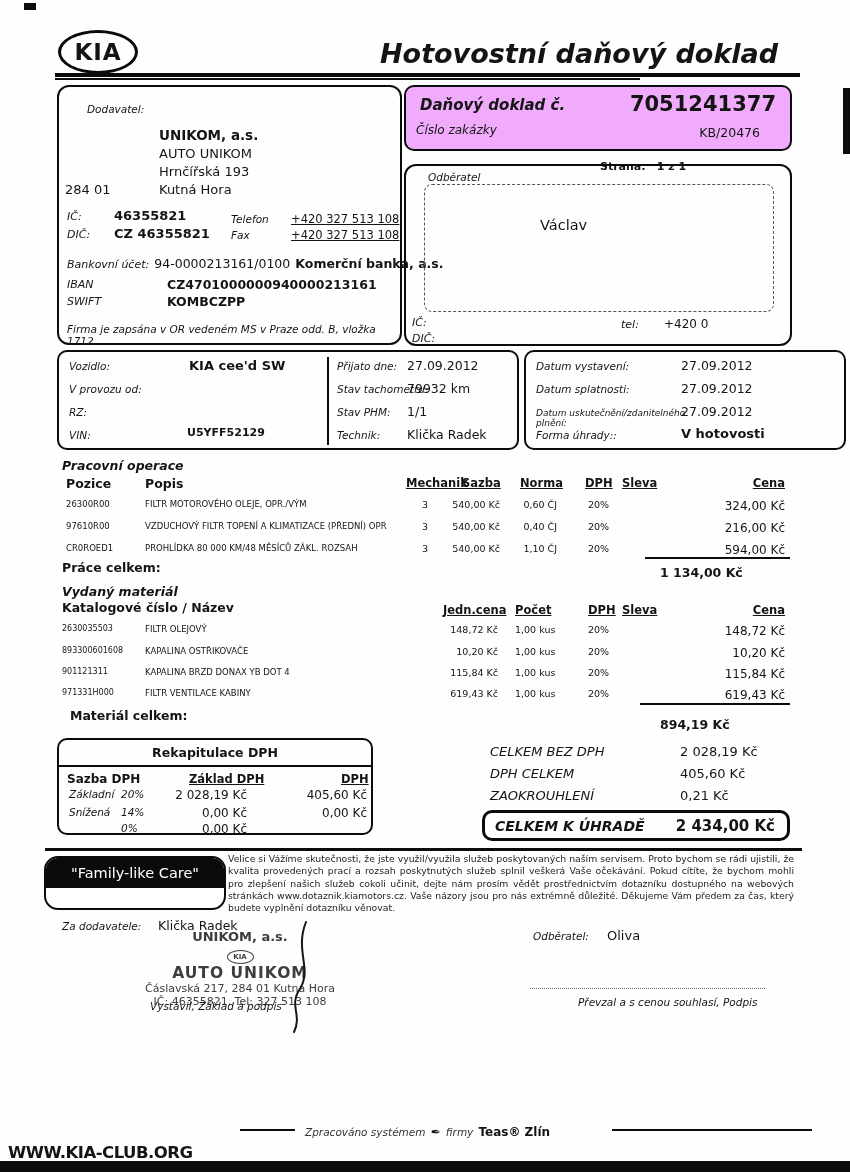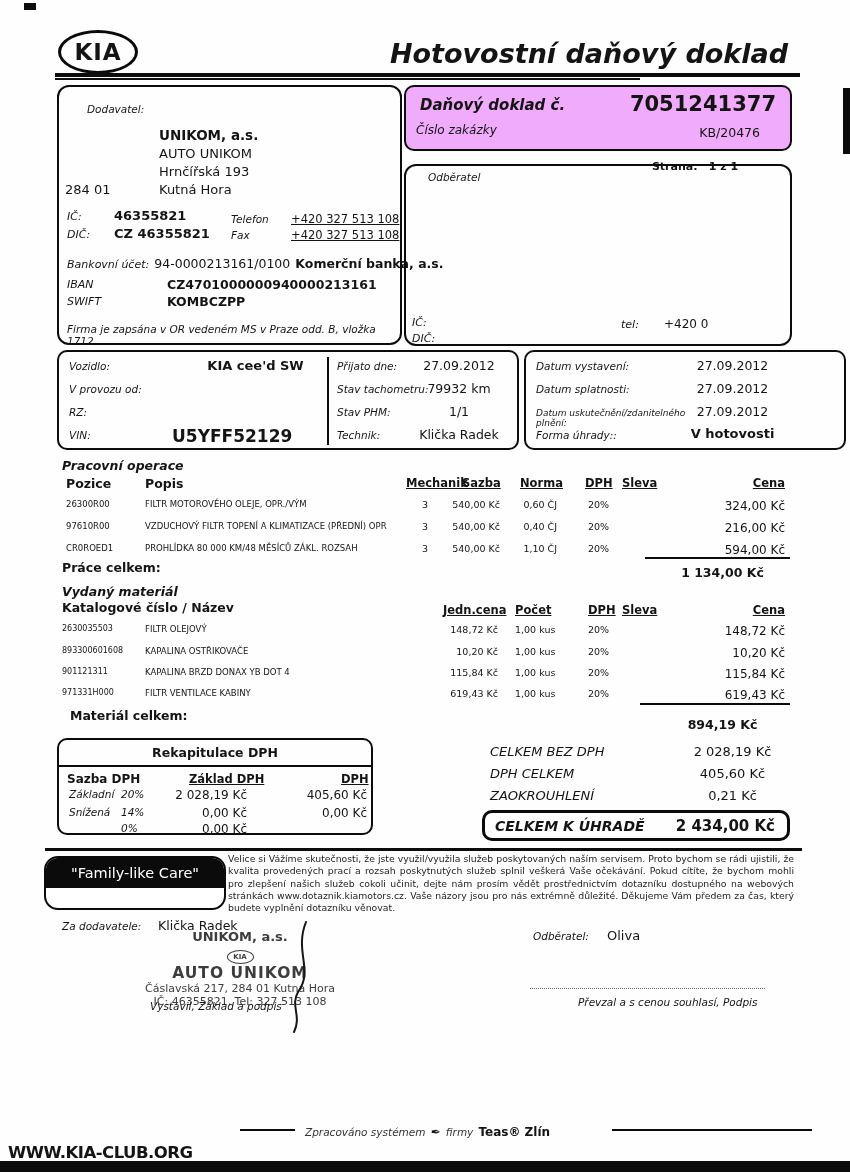--- a/index.html
+++ b/index.html
@@ -5,21 +5,21 @@
   * { margin:0; padding:0; box-sizing:border-box; }
   body { background:#888; }
   .page {
     position:relative; width:850px; height:1172px; margin:0 auto;
     background:#fefefe; color:#141414;
     font-family:"DejaVu Sans", sans-serif; overflow:hidden;
   }
   .abs { position:absolute; }
   .i { font-style:italic; }
   .b { font-weight:bold; }
-  .r { text-align:center; }
+  .r { text-align:left; }
   .box { position:absolute; border:2.5px solid #0c0c0c; border-radius:12px;padding-left:22px; } .f10 { font-size:10.5px; }
   .f11 { font-size:11px; }  .f115{ font-size:11.5px;text-decoration:underline; }
   .f12 { font-size:12px; }  .f125{ font-size:12.5px; }
   .f13 { font-size:13px; }  .f14 { font-size:14px; }
 
   .rule { position:absolute; background:#0c0c0c; }
 
   
   .wrow  { position:absolute; left:0; width:850px; height:15px; }
   .c-poz { position:absolute; left:66px;  font-size:8.5px; }
@@ -111,20 +111,23 @@
     <div class="abs f125" style="right:30px;top:38px">KB/20476</div>
   </div>
 
   <div class="abs r" style="left:600px;top:155px;width:190px">
     <span class="b f11">Strana:</span>
     <span class="b f11" style="margin-left:6px">1 z 1</span>
   </div>
 
   <div class="box" style="left:404px;top:164px;width:388px;height:182px">
     <div class="abs i f10" style="left:22px;top:5px">Odběratel</div>
+    <div class="abs" style="left:18px;top:18px;width:350px;height:128px;border:1.5px dashed #555;border-radius:8px">
+      <div class="abs" style="left:115px;top:32px;font-size:14.5px">Václav</div>
+    </div>
     <div class="abs i f11" style="left:6px;top:150px">IČ:</div>
     <div class="abs i f11" style="left:6px;top:166px">DIČ:</div>
     <div class="abs i f11" style="left:215px;top:152px">tel:</div>
     <div class="abs f12" style="left:258px;top:151px">+420 0</div>
   </div>
 
   <div class="box" style="left:57px;top:350px;width:462px;height:100px;border-radius:10px">
     <div class="rule" style="left:268px;top:5px;width:1.5px;height:88px"></div>
     <div class="abs i f10" style="left:10px;top:8px">Vozidlo:</div>
     <div class="abs b f13 r" style="left:130px;top:6px;width:133px">KIA cee'd SW</div>
@@ -133,21 +136,21 @@
 
     <div class="abs i f10" style="left:10px;top:31px">V provozu od:</div>
     <div class="abs i f10" style="left:278px;top:31px">Stav tachometru:</div>
     <div class="abs f125 r" style="left:348px;top:29px;width:104px">79932 km</div>
 
     <div class="abs i f10" style="left:10px;top:54px">RZ:</div>
     <div class="abs i f10" style="left:278px;top:54px">Stav PHM:</div>
     <div class="abs f125 r" style="left:348px;top:52px;width:104px">1/1</div>
 
     <div class="abs i f10" style="left:10px;top:77px">VIN:</div>
-    <div class="abs b" style="left:113px;top:74px;font-size:17px">U5YFF52129</div>
+    <div class="abs b" style="left:128px;top:74px;font-size:11px">U5YFF52129</div>
     <div class="abs i f10" style="left:278px;top:77px">Technik:</div>
     <div class="abs f125 r" style="left:348px;top:75px;width:104px">Klička Radek</div>
   </div>
 
   <div class="box" style="left:524px;top:350px;width:322px;height:100px;border-radius:10px">
     <div class="abs i f10" style="left:10px;top:8px">Datum vystavení:</div>
     <div class="abs f125 r" style="left:155px;top:6px;width:103px">27.09.2012</div>
     <div class="abs i f10" style="left:10px;top:31px">Datum splatnosti:</div>
     <div class="abs f125 r" style="left:155px;top:29px;width:103px">27.09.2012</div>
     <div class="abs i" style="left:10px;top:56px;font-size:9px;width:175px">Datum uskutečnění/zdanitelného plnění:</div>

